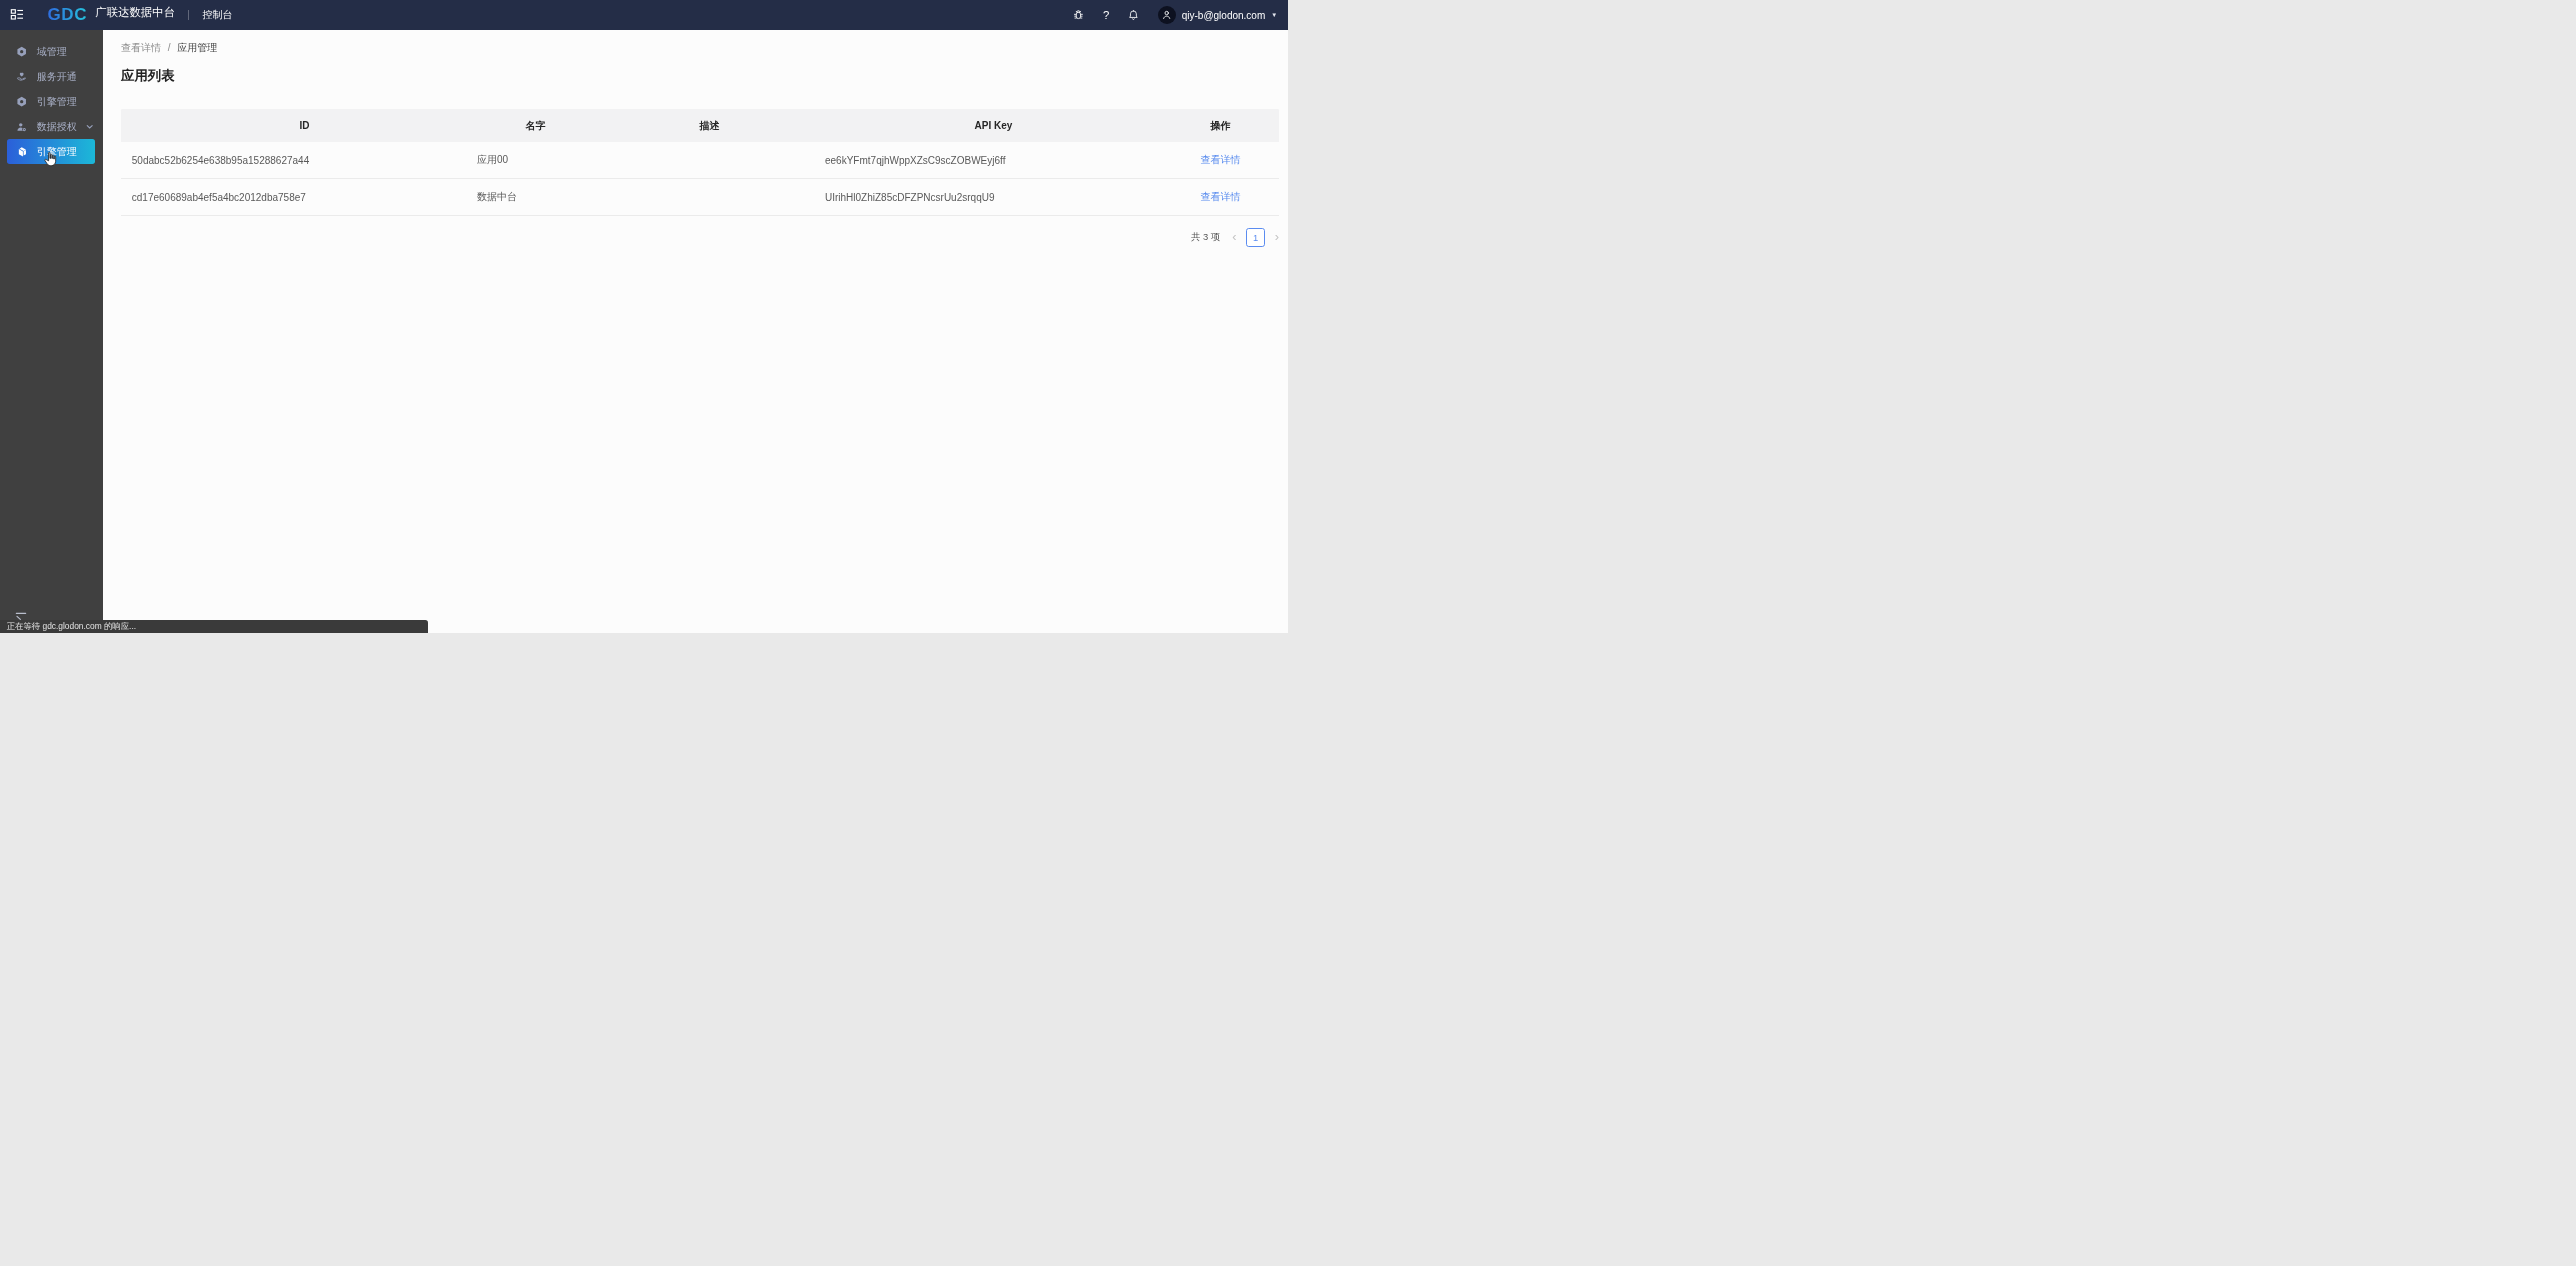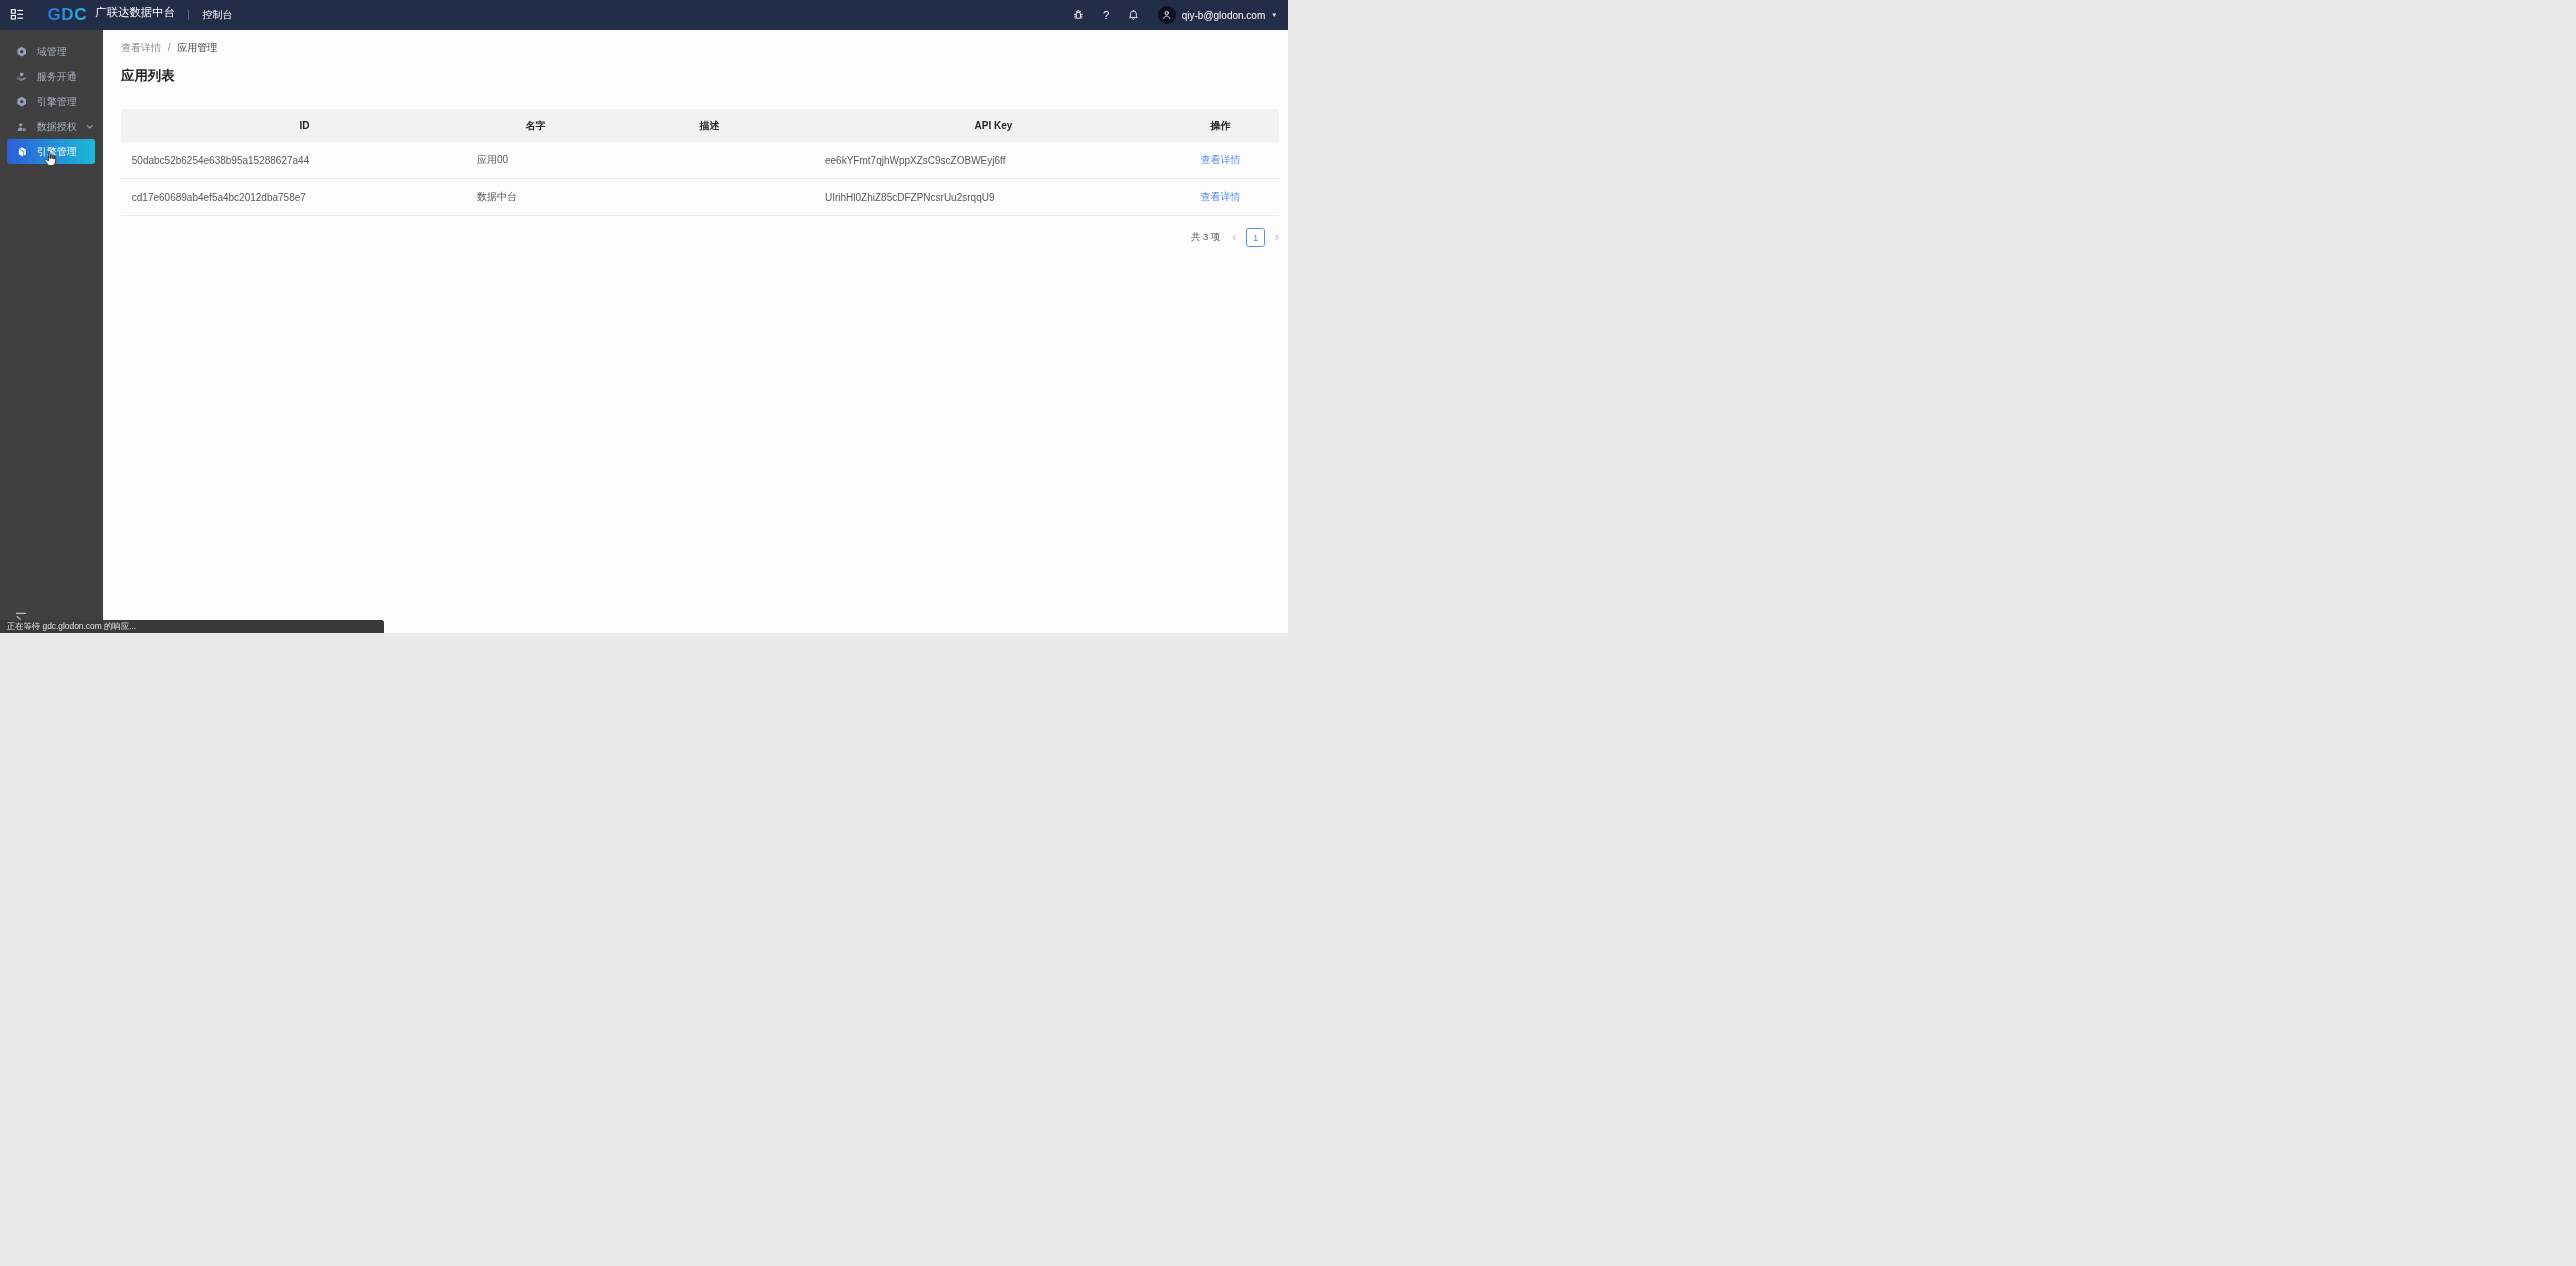--- a/index.html
+++ b/index.html
@@ -53,21 +53,21 @@
   .link{color:#588bee;cursor:pointer;text-decoration:none;}
 
   
   .pagination{width:1158px;display:flex;justify-content:flex-end;align-items:center;margin-top:11.4px;gap:9.4px;}
   .pg-total{font-size:9.4px;color:#555;margin-right:2.7px;}
   .pg-arrow{font-size:12.8px;color:#c3c3c3;line-height:16px;cursor:pointer;user-select:none;}
   .pg-page{width:17.5px;height:17.5px;border:0.7px solid #5b8cf0;border-radius:2.7px;background:#fff;color:#5b8cf0;
     font-size:9.4px;display:flex;align-items:center;justify-content:center;cursor:pointer;}
 
   
-  .statusbar{position:absolute;left:0;bottom:0;width:384px;height:13.4px;background:#3a3a3a;border-top-right-radius:2.7px;
+  .statusbar{position:absolute;left:0;bottom:0;width:428px;height:13.4px;background:#3a3a3a;border-top-right-radius:2.7px;
     color:#e4e4e4;font-size:8.4px;line-height:13.4px;padding-left:6.7px;box-sizing:border-box;z-index:40;
     white-space:nowrap;overflow:hidden;}
 
   
   .cursor-hand{position:absolute;left:43px;top:151px;z-index:25;}
 </style>
 </head>
 <body>
 
 <div class="screen">

